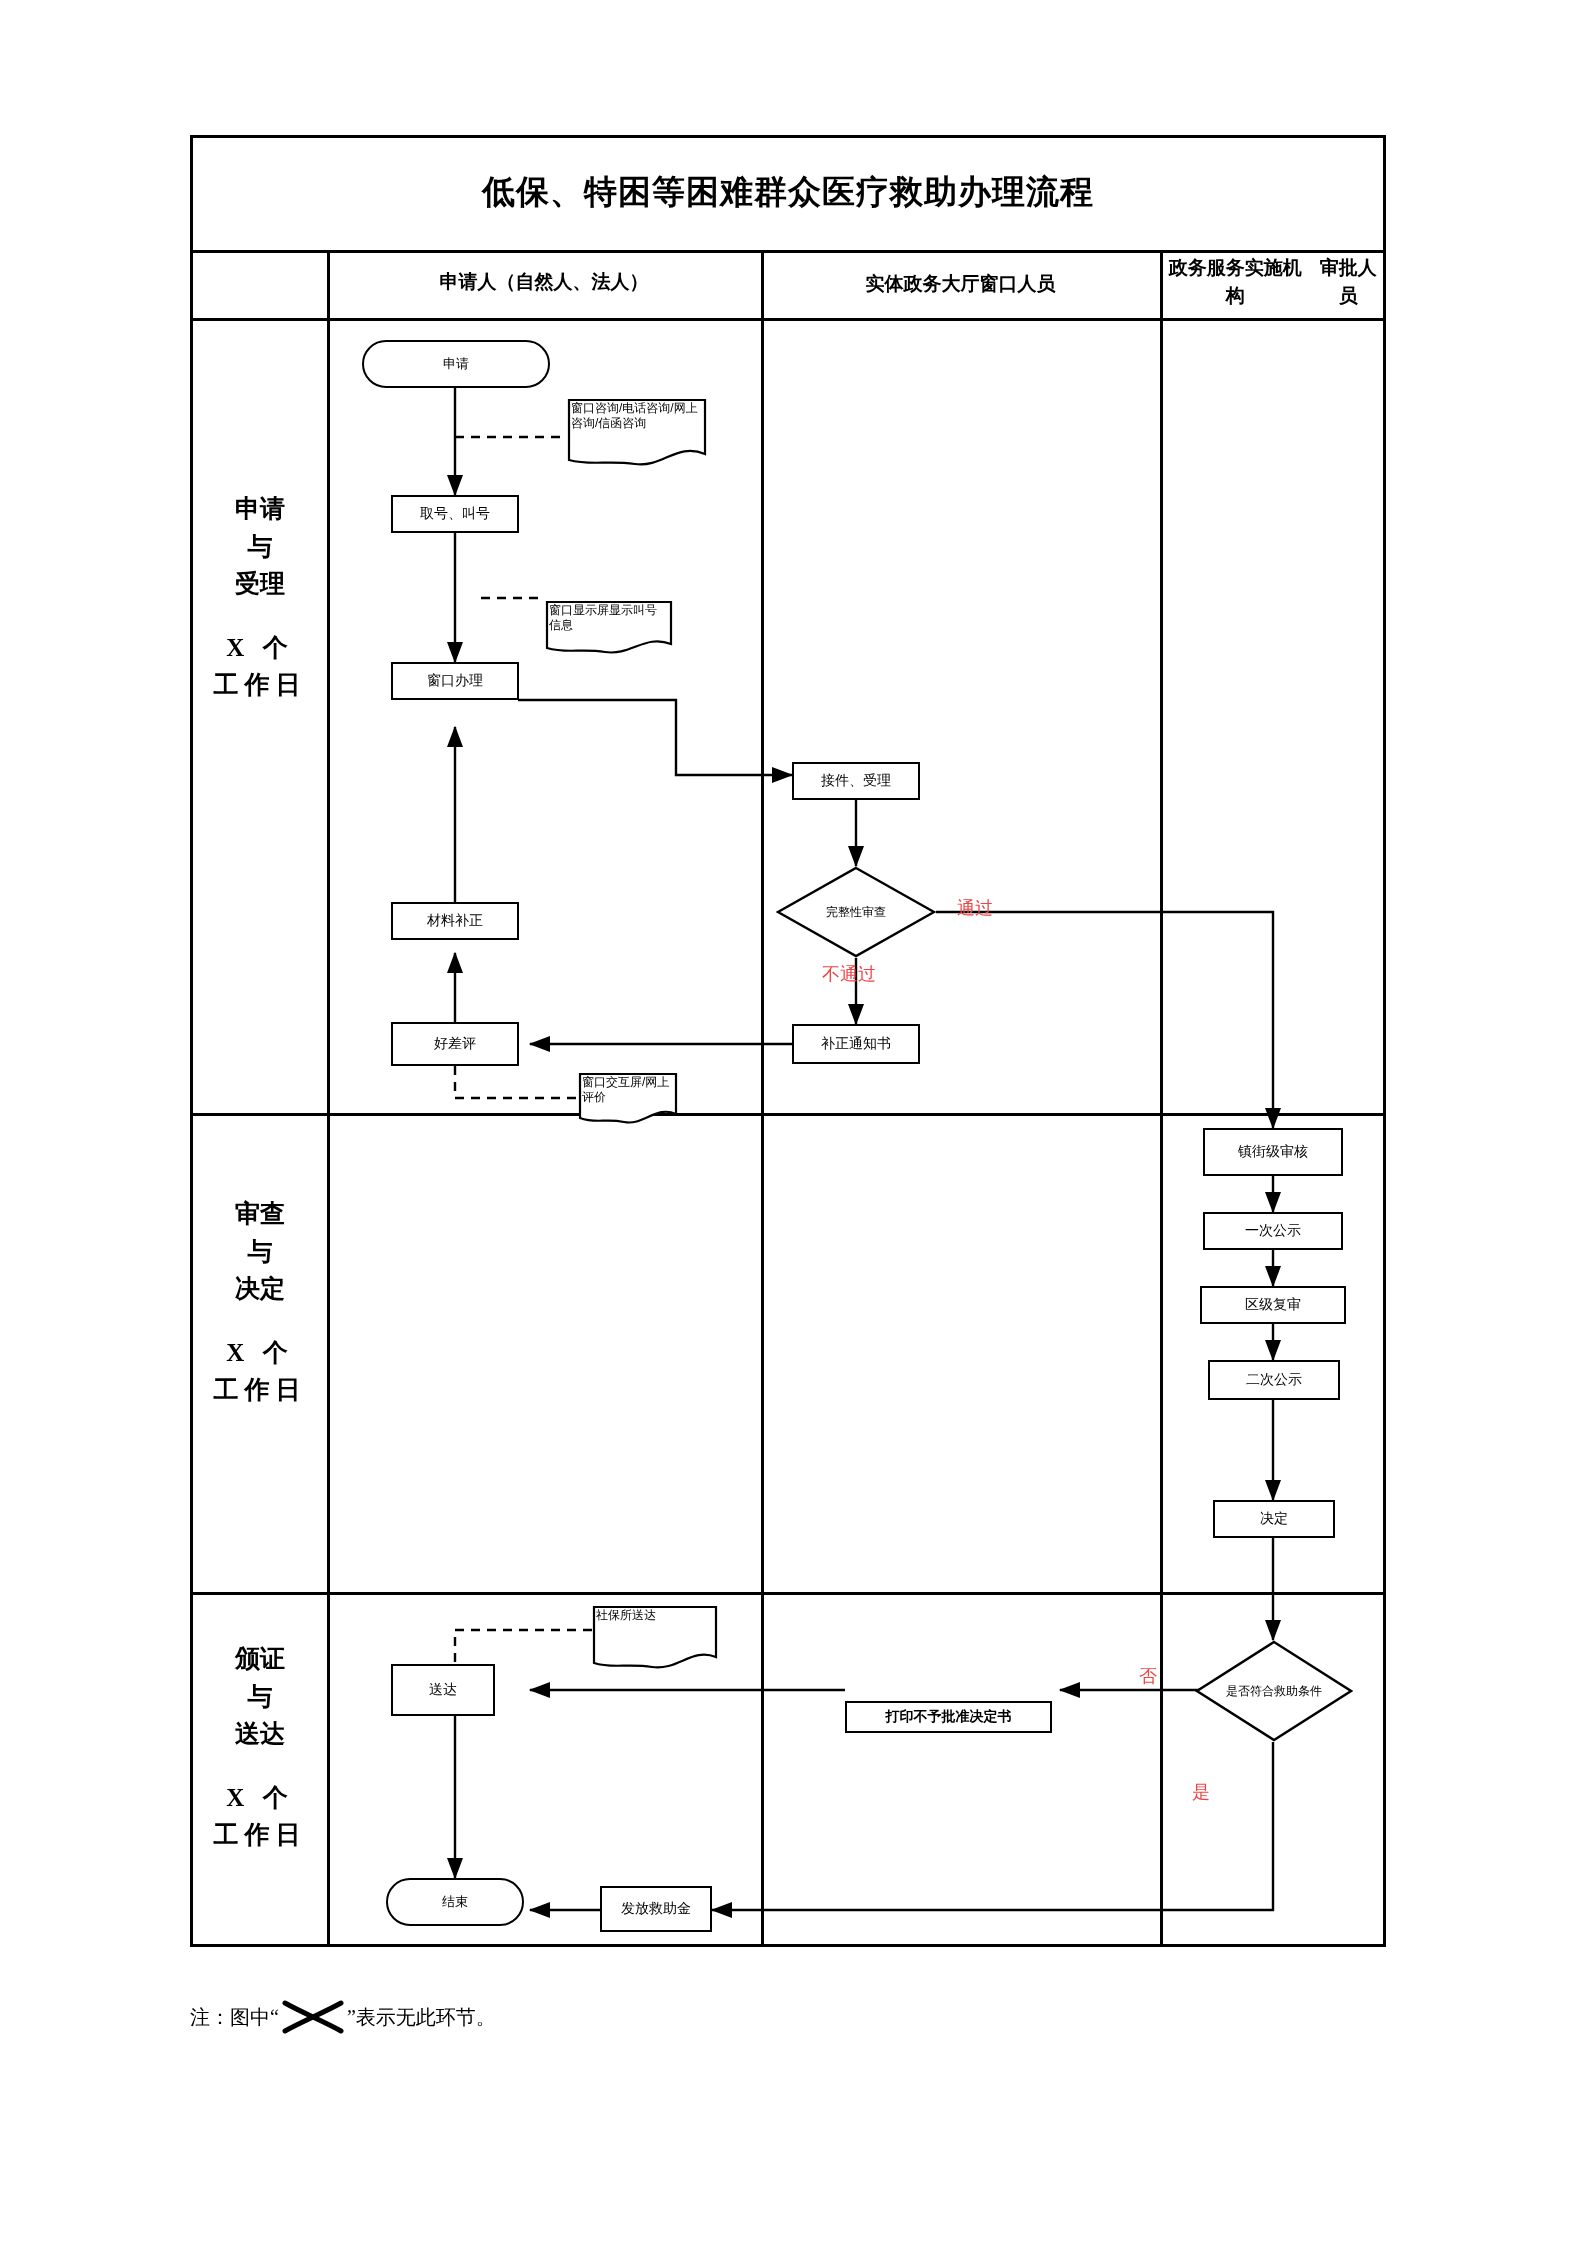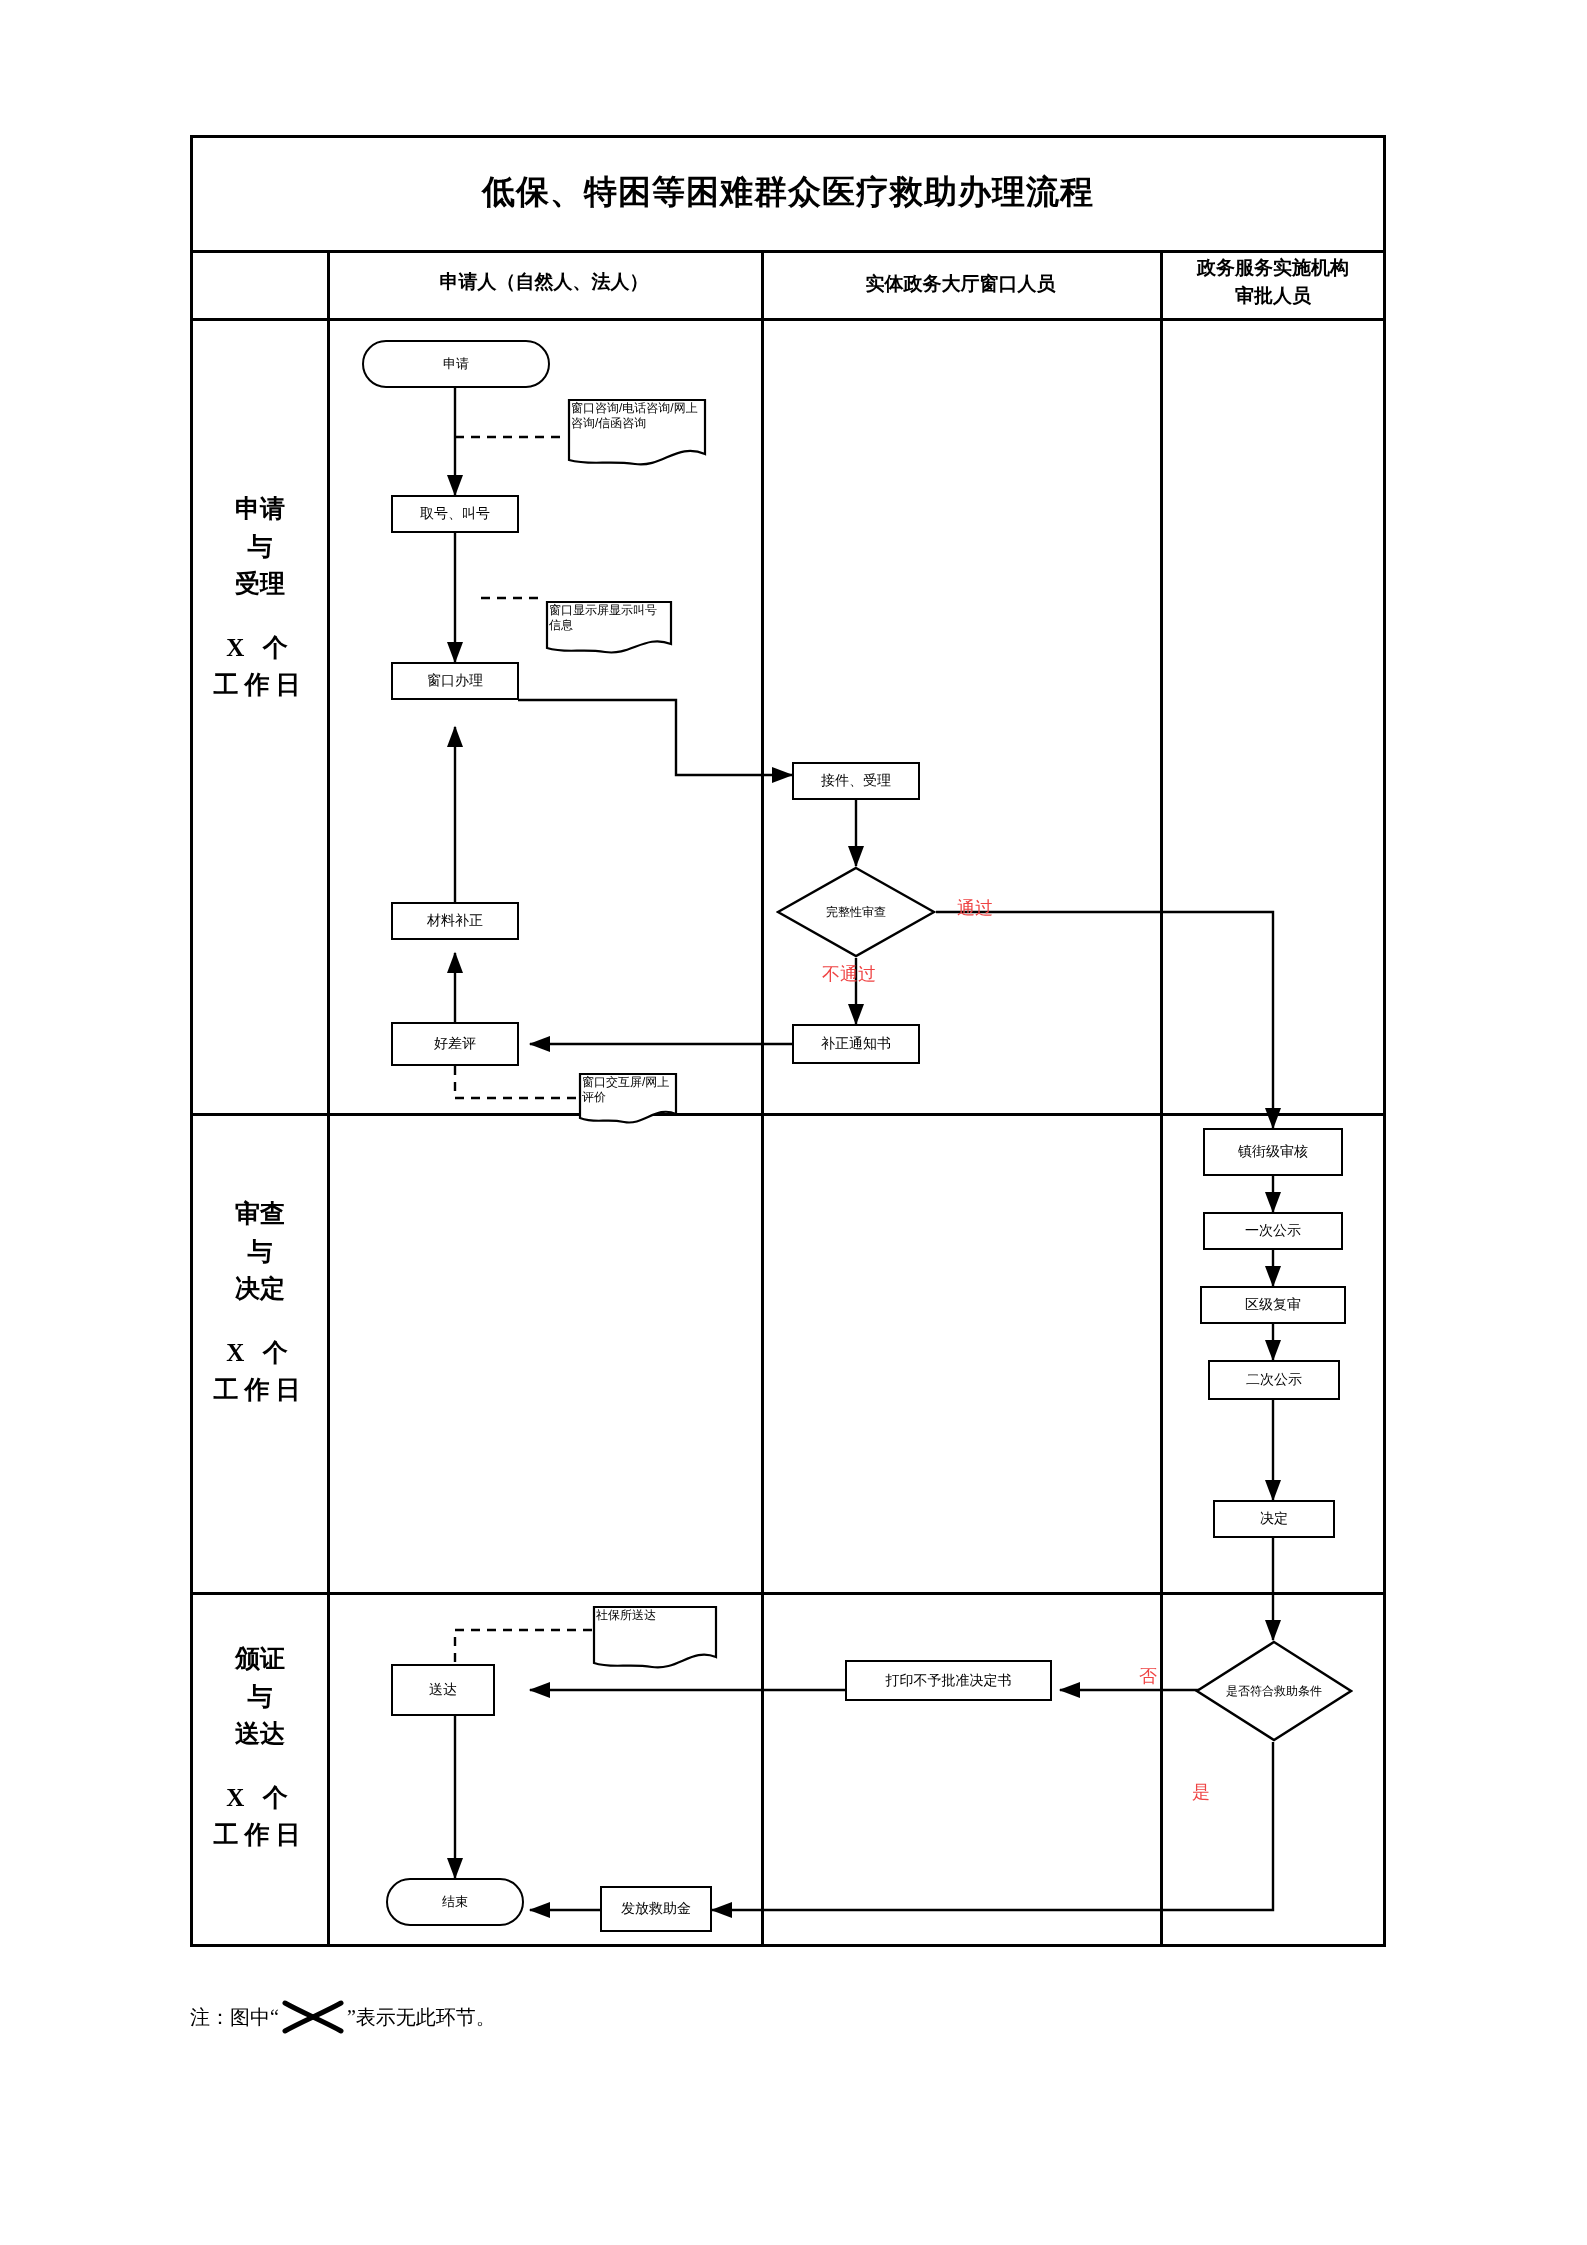--- a/index.html
+++ b/index.html
@@ -73,21 +73,21 @@
   <div class="title-cell">
     <span class="title-text">低保、特困等困难群众医疗救助办理流程</span>
   </div>
 
   <div class="hdr" style="left:327px;top:250px;width:434px;height:64px;">
     <span>申请人（自然人、法人）</span>
   </div>
   <div class="hdr" style="left:761px;top:250px;width:399px;height:68px;">
     <span>实体政务大厅窗口人员</span>
   </div>
-  <div class="hdr" style="left:1160px;top:250px;width:226px;height:64px;flex-direction:column;">
+  <div class="hdr" style="left:1160px;top:250px;width:226px;height:64px;flex-direction:row;">
     <span>政务服务实施机构</span>
     <span>审批人员</span>
   </div>
 
   <div class="stage" style="left:193px;top:490px;width:134px;">
     <span>申请</span>
     <span>与</span>
     <span>受理</span>
     <span class="gap"></span>
     <span class="sp">X 个</span>
@@ -208,21 +208,21 @@
     </svg>
     <div class="dia-label">
         <span>完整性审查</span>
       </div>
   </div>
 
   <div class="node rect" style="left:792px;top:1024px;width:128px;height:40px;">
     <span>补正通知书</span>
   </div>
 
-  <div class="node rect" style="left:845px;top:1660px;width:207px;height:41px;">
+  <div class="node rect" style="left:845px;top:1701px;width:207px;height:32px;font-weight:bold;">
     <span>打印不予批准决定书</span>
   </div>
 
   <div class="node rect" style="left:600px;top:1886px;width:112px;height:46px;">
     <span>发放救助金</span>
   </div>
 
   <div class="node rect" style="left:1203px;top:1128px;width:140px;height:48px;">
     <span>镇街级审核</span>
   </div>

